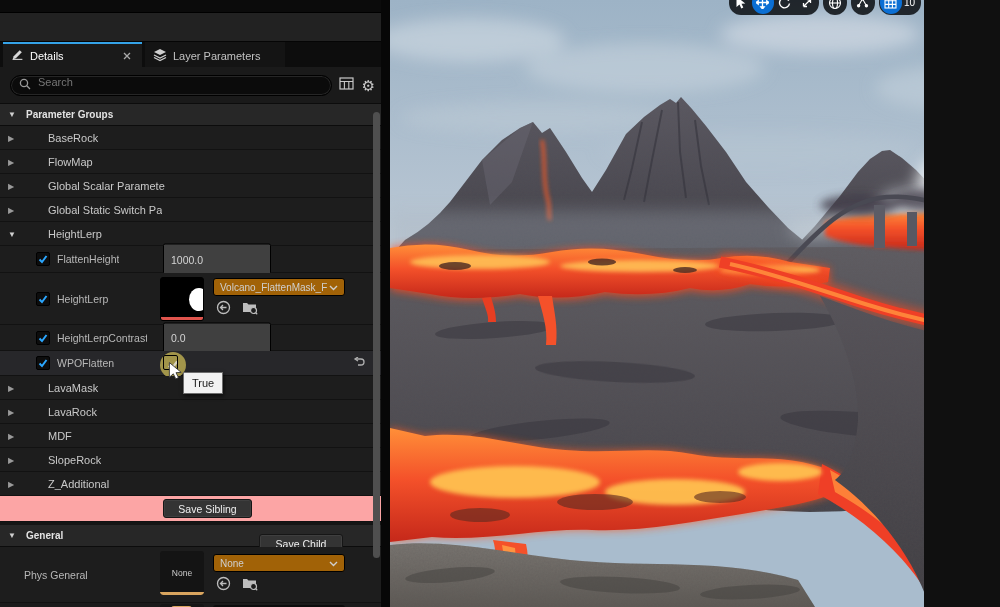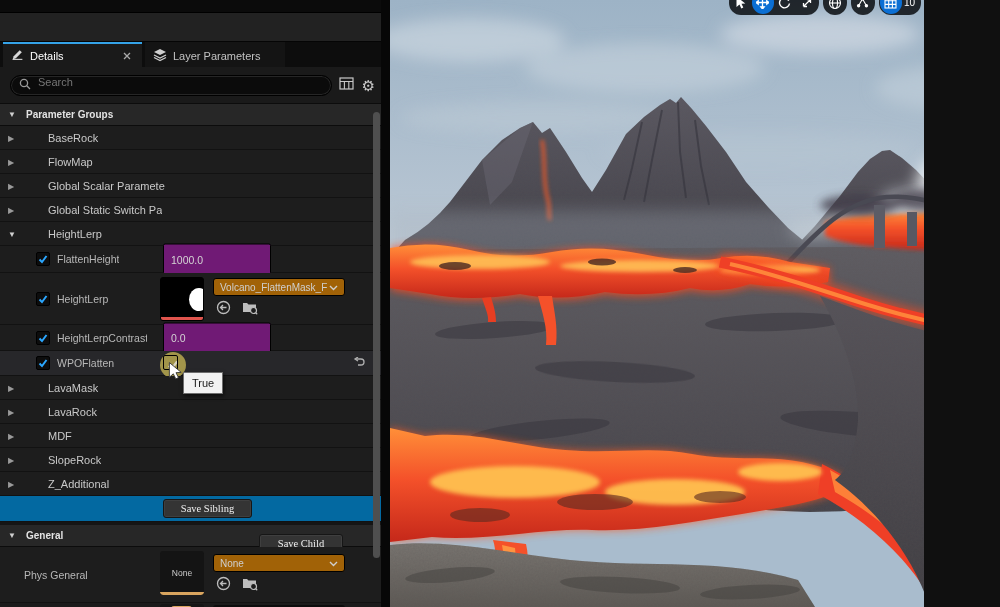--- a/index.html
+++ b/index.html
@@ -35,37 +35,37 @@
   .rows-block { position:relative; background:#1b1b1b; }
   .vline { position:absolute; top:0; bottom:0; width:1px; background:#101010; }
   .row { position:relative; border-bottom:1px solid #121212; background:#1d1d1d; }
   .row.h24 { height:24px; }
   .grp-label { position:absolute; left:24px; top:50%; transform:translateY(-50%); font-size:11px; color:#c9c9c9; white-space:nowrap; overflow:hidden; max-width:122px;margin-left:24px; }
   .row .tri { position:absolute; left:8px; top:50%; transform:translateY(-50%); }
 
   .cb { position:absolute; left:36px; top:50%; transform:translateY(-50%); width:14px; height:14px; background:#0d0d0d;
         border:1px solid #000; border-radius:2px; display:flex; align-items:center; justify-content:center; }
   .child-label { position:absolute; left:57px; top:50%; transform:translateY(-50%); font-size:10.5px; color:#b8b8b8; white-space:nowrap; overflow:hidden; max-width:90px; }
-  .num-input { position:absolute; left:163px; top:50%; transform:translateY(-50%); width:108px; height:31px; background:#701a75;
+  .num-input { position:absolute; left:163px; top:50%; transform:translateY(-50%); width:108px; height:31px; background:#404040;
                border:1px solid #000; border-radius:2px; color:#d4d4d4; font-size:10.5px; padding:0 7px; font-family:inherit; outline:none; }
 
   .thumb { position:absolute; left:160px; top:4px; width:44px; height:44px; background:#000; border:1px solid #000; border-radius:3px; overflow:hidden; }
   .thumb .blob { position:absolute; right:-6px; top:10px; width:20px; height:23px; background:#fff; border-radius:50%; }
   .thumb .under { position:absolute; left:0; right:0; bottom:0; height:3px; }
   .dropdown { position:absolute; left:213px; width:132px; height:18px; background:#a16207; border:1px solid #000; border-radius:3px;
               display:flex; align-items:center; padding:0 6px; color:#cfcfcf; font-size:10px; }
   .dropdown .dd-label { flex:1; white-space:nowrap; overflow:hidden; }
   .asset-icons { position:absolute; left:216px; display:flex; gap:11px; align-items:center; }
 
   .row.hovered { background:#27272a; }
   .hl-circle { position:absolute; left:160px; top:1px; width:26px; height:26px; border-radius:50%;
                background:rgba(172,158,77,0.92); display:flex; align-items:center; justify-content:center; }
   .reset-btn { position:absolute; right:16px; top:50%; transform:translateY(-50%); }
 
-  .btn-row { height:26px; background:#0369a1; position:relative; border-bottom:1px solid #121212;font-family:Liberation Serif, serif; }
+  .btn-row { height:26px; background:#fca5a5; position:relative; border-bottom:1px solid #121212; }
   .ue-btn { position:absolute; top:3px; height:19px; background:#343434; border:1px solid #161616; box-shadow:0 0 0 1px #3f3f3f inset;
             border-radius:3px; color:#efefef; font-size:10.5px; font-family:inherit; }
   .gap3 { height:3px; background:#151515; }
 
   .phys-row { position:relative; height:56px; background:#1d1d1d; border-bottom:1px solid #121212; }
   .phys-label { position:absolute; left:24px; top:50%; transform:translateY(-50%); font-size:10.5px; color:#b8b8b8; }
   .none-thumb { position:absolute; left:160px; top:4px; width:44px; height:44px; background:#141414; border-radius:3px;
                 display:flex; align-items:center; justify-content:center; color:#cccccc; font-size:8.5px; overflow:hidden; }
   .partial-row { position:relative; height:6px; background:#1b1b1b; }
 

